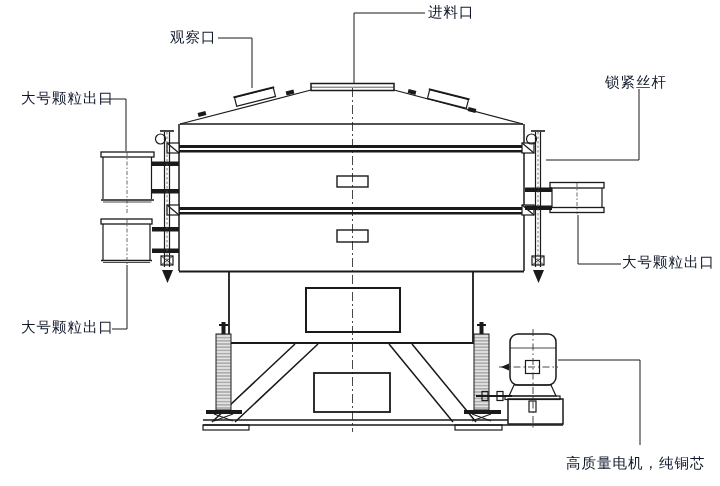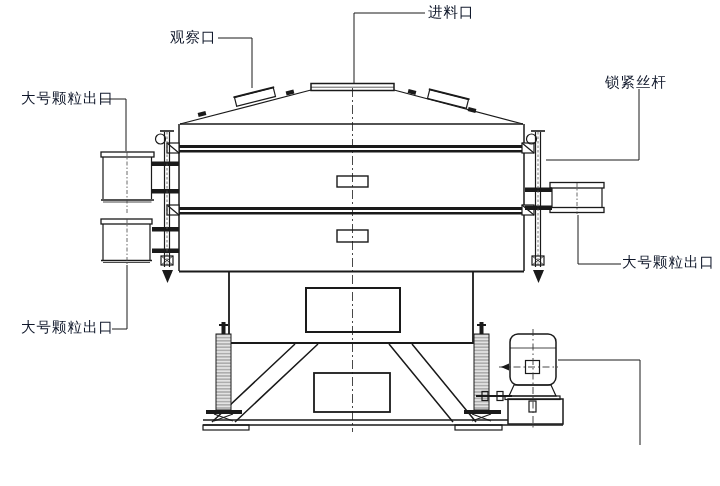--- a/index.html
+++ b/index.html
@@ -184,14 +184,15 @@
     </g>
   </g>
 </svg>
 
 <div class="lbl" style="left:170px;top:30px">观察口</div>
 <div class="lbl" style="left:428px;top:5px">进料口</div>
 <div class="lbl" style="left:605px;top:75px">锁紧丝杆</div>
 <div class="lbl" style="left:21px;top:91px">大号颗粒出口</div>
 <div class="lbl" style="left:21px;top:320px">大号颗粒出口</div>
 <div class="lbl" style="left:622px;top:255px">大号颗粒出口</div>
+<div class="lbl" style="left:566px;top:456px">高质量电机，纯铜芯</div>
 
 </div>
 
 </body></html>

